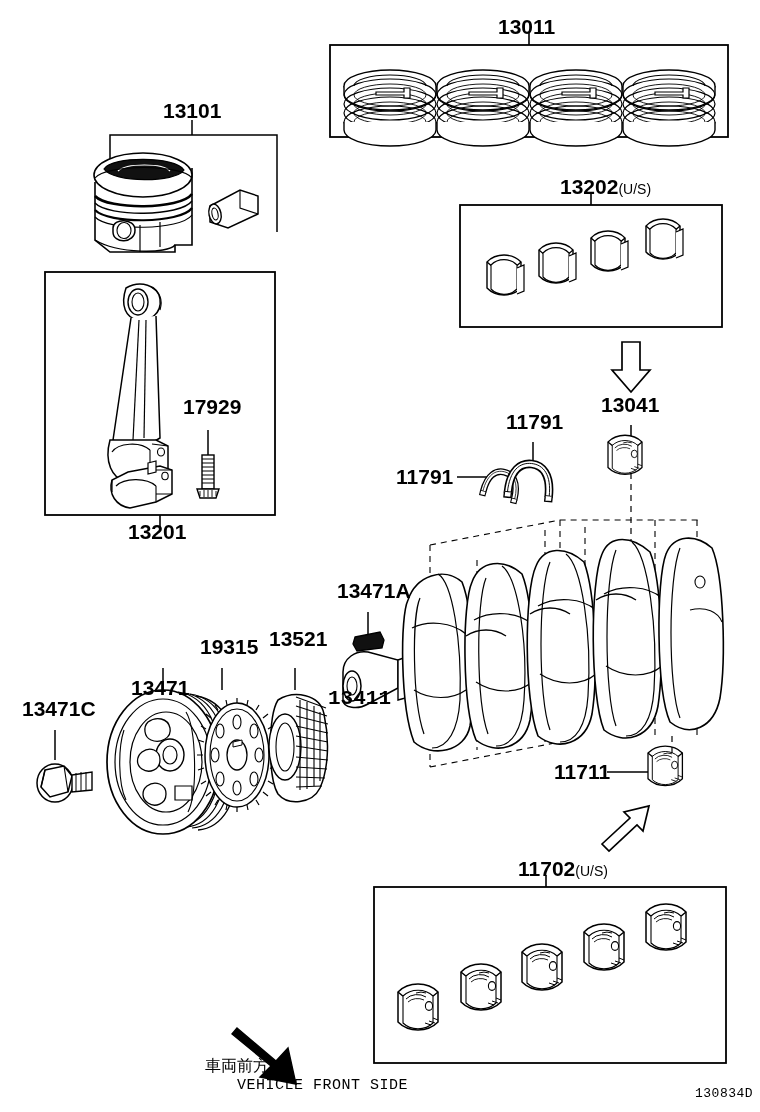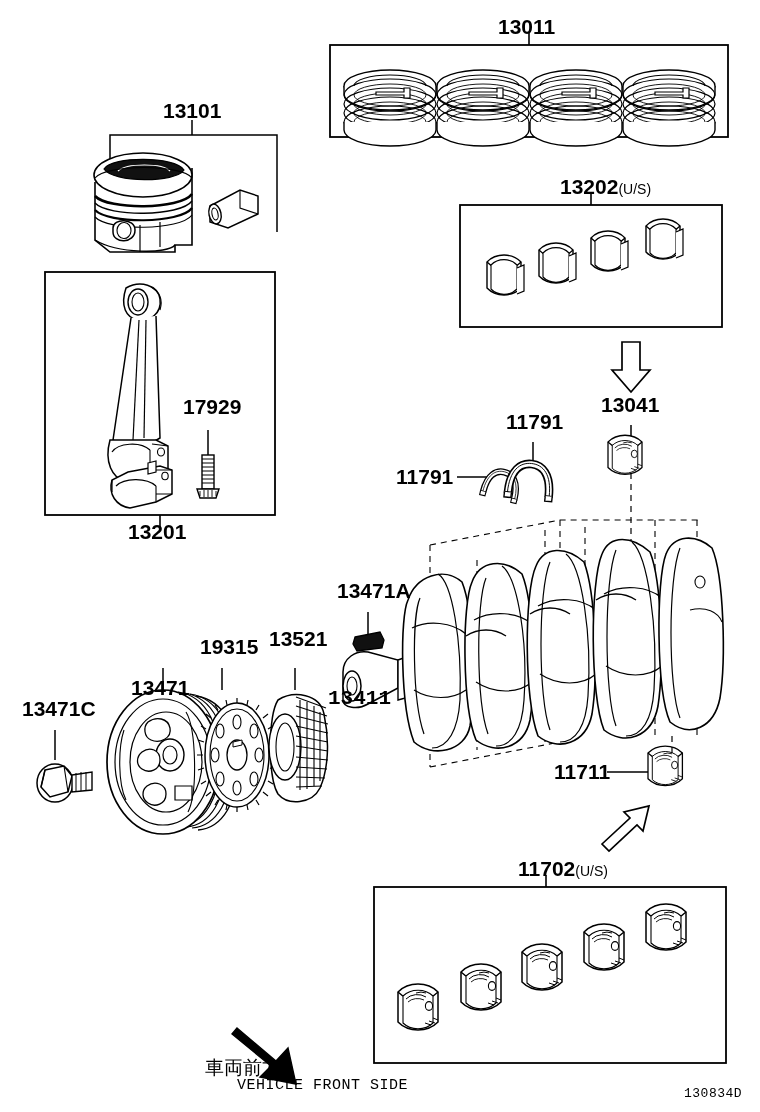--- a/index.html
+++ b/index.html
@@ -4,24 +4,24 @@
 <style>
   html,body{margin:0;padding:0;background:#fff;}
   body{width:760px;height:1112px;font-family:"Liberation Sans",sans-serif;color:#000;}
   #stage{position:relative;width:760px;height:1112px;overflow:hidden;background:#fff;}
   svg.layer{position:absolute;left:0;top:0;width:760px;height:1112px;}
   .pn{position:absolute;font-family:"Liberation Sans",sans-serif;font-weight:bold;
       font-size:21px;letter-spacing:0px;color:#000;white-space:nowrap;line-height:1;}
   .pn .us{font-weight:normal;font-size:14px;letter-spacing:0px;}
   .cap{position:absolute;font-family:"Liberation Mono","DejaVu Sans Mono",monospace;
        font-size:15px;color:#000;white-space:nowrap;line-height:1.25;letter-spacing:0.5px;margin-left:32px;}
-  .jp{position:absolute;font-family:Liberation Serif, serif;font-size:19px;
+  .jp{position:absolute;font-family:Liberation Serif, serif;font-size:16px;
       color:#000;white-space:nowrap;line-height:1;}
   .code{position:absolute;font-family:"Liberation Mono","DejaVu Sans Mono",monospace;
-        font-size:13px;color:#000;white-space:nowrap;letter-spacing:0.5px;}
+        font-size:13px;color:#000;white-space:nowrap;letter-spacing:0.5px;margin-left:11px;}
 </style>
 </head>
 <body>
 
 <div id="stage">
 
   <svg class="layer" viewBox="0 0 760 1112">
     <defs>
       <g id="ringstack">
 

